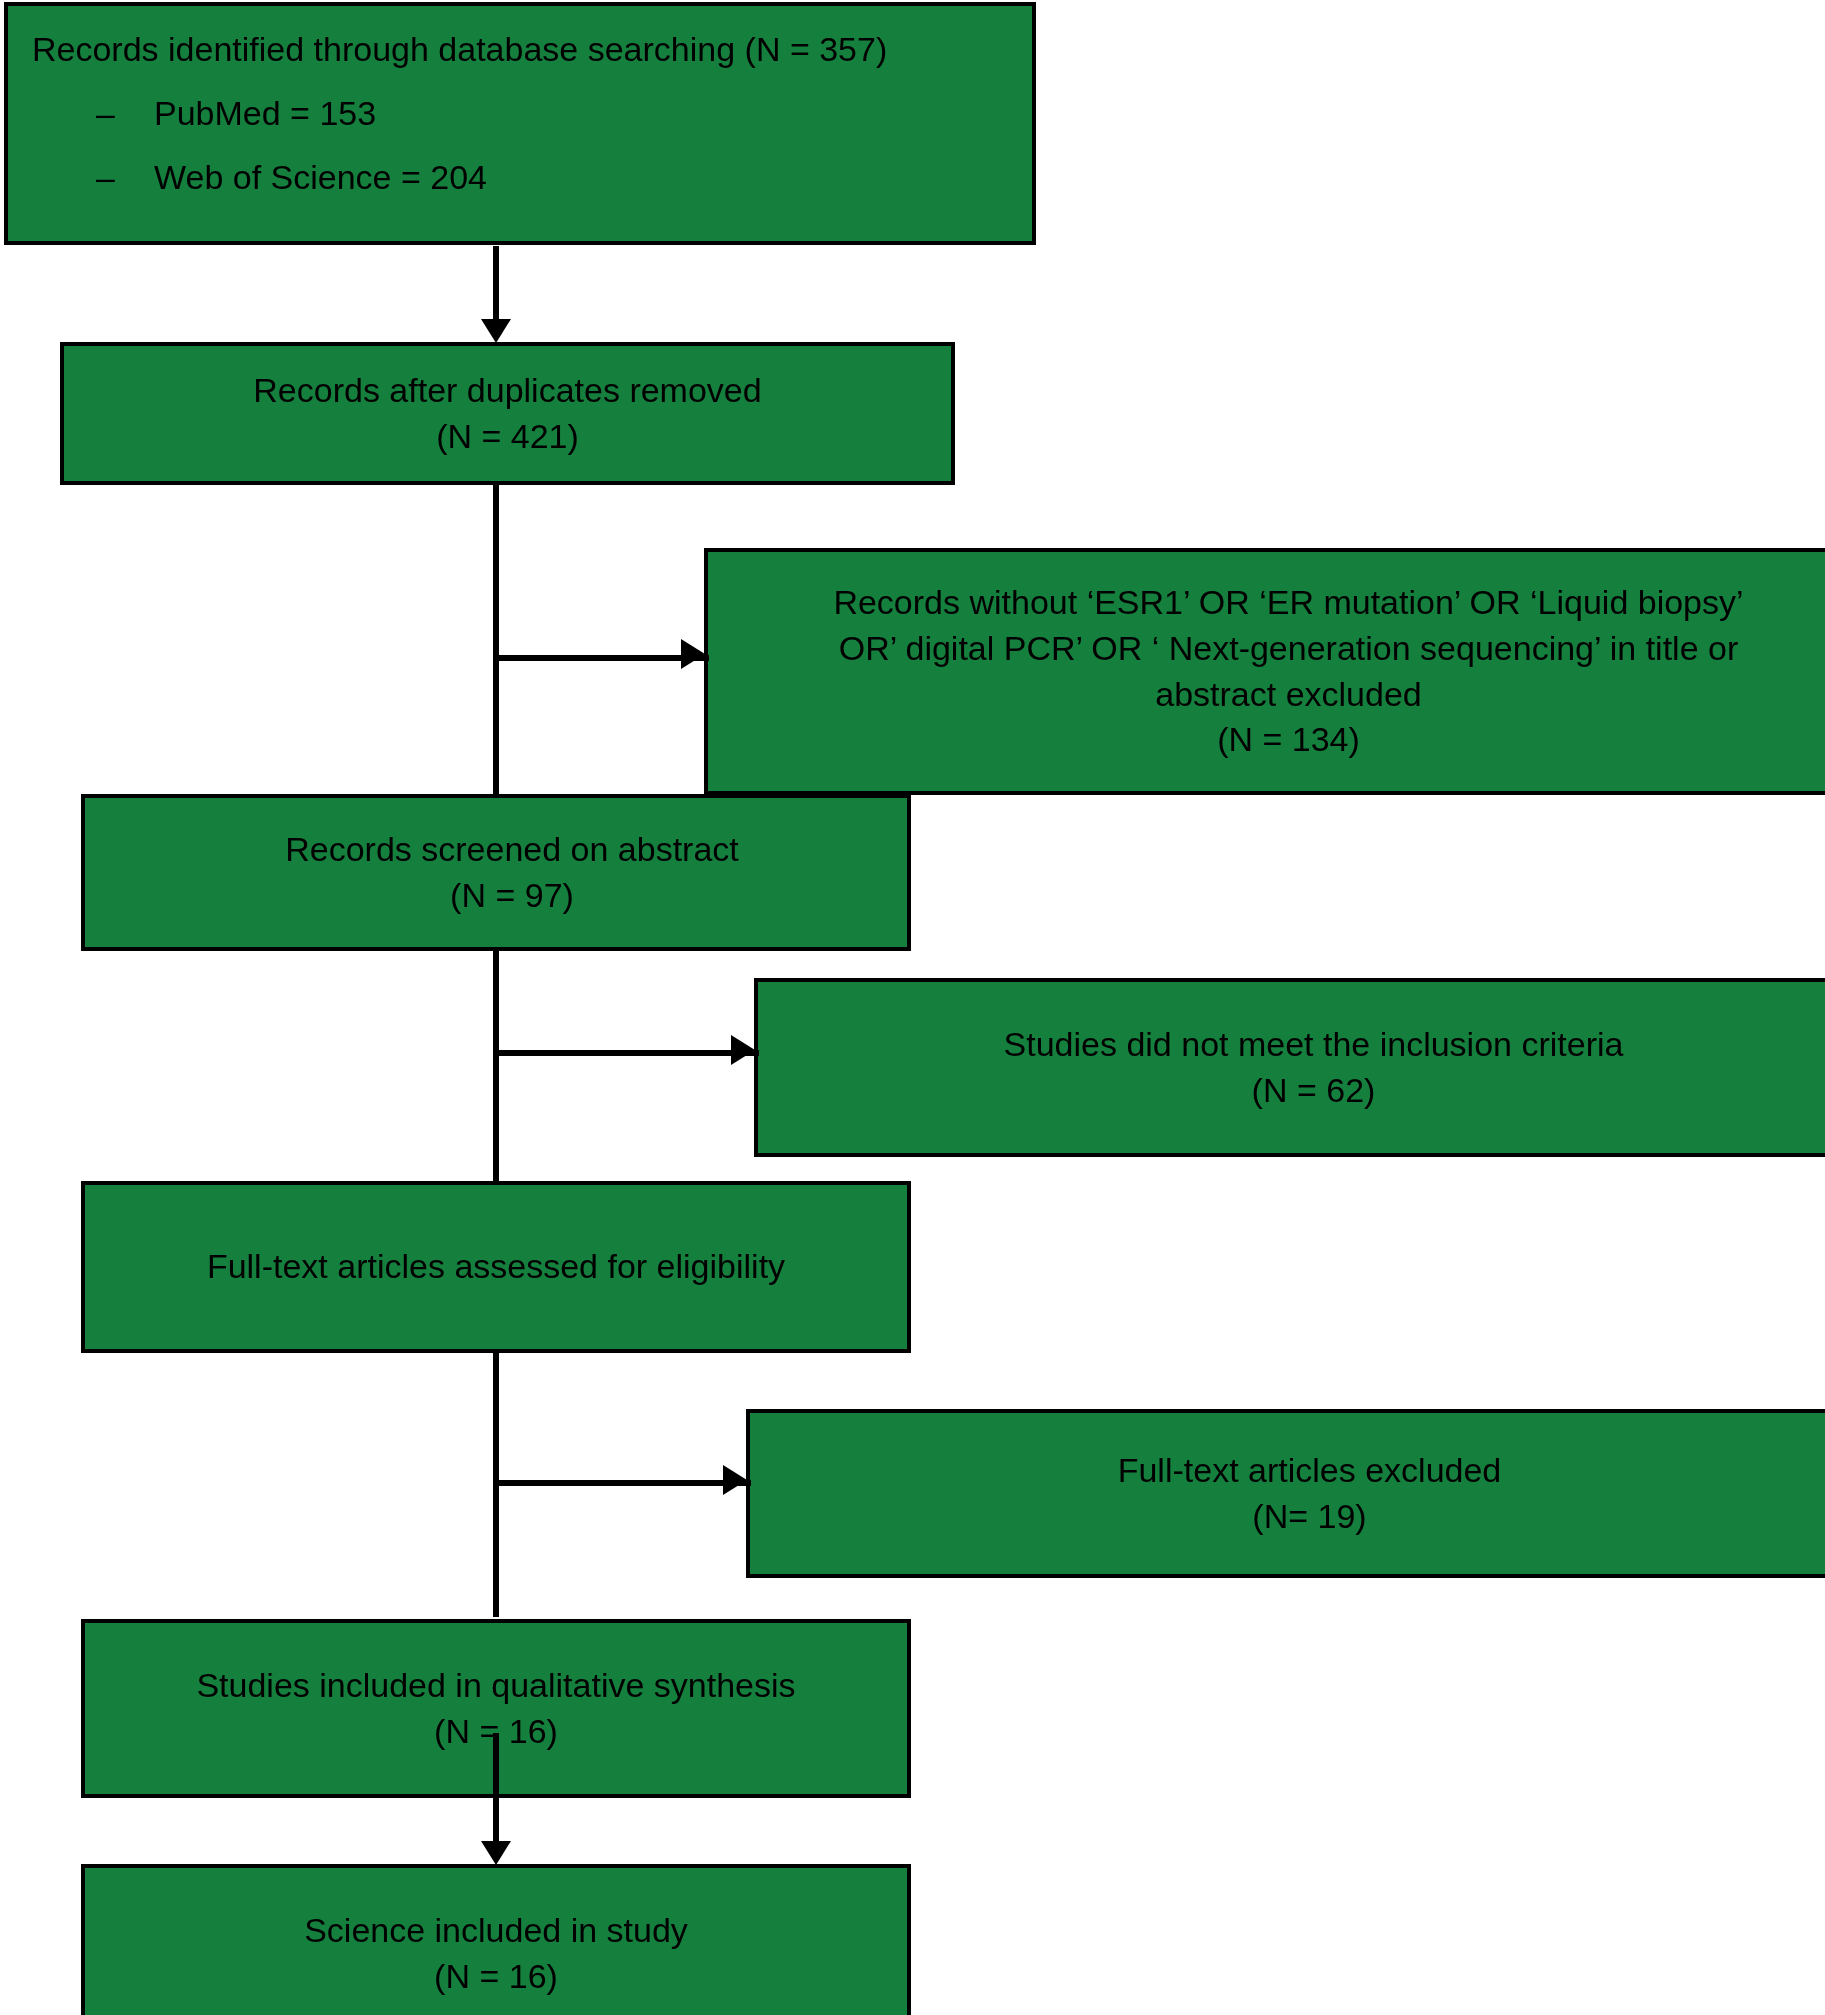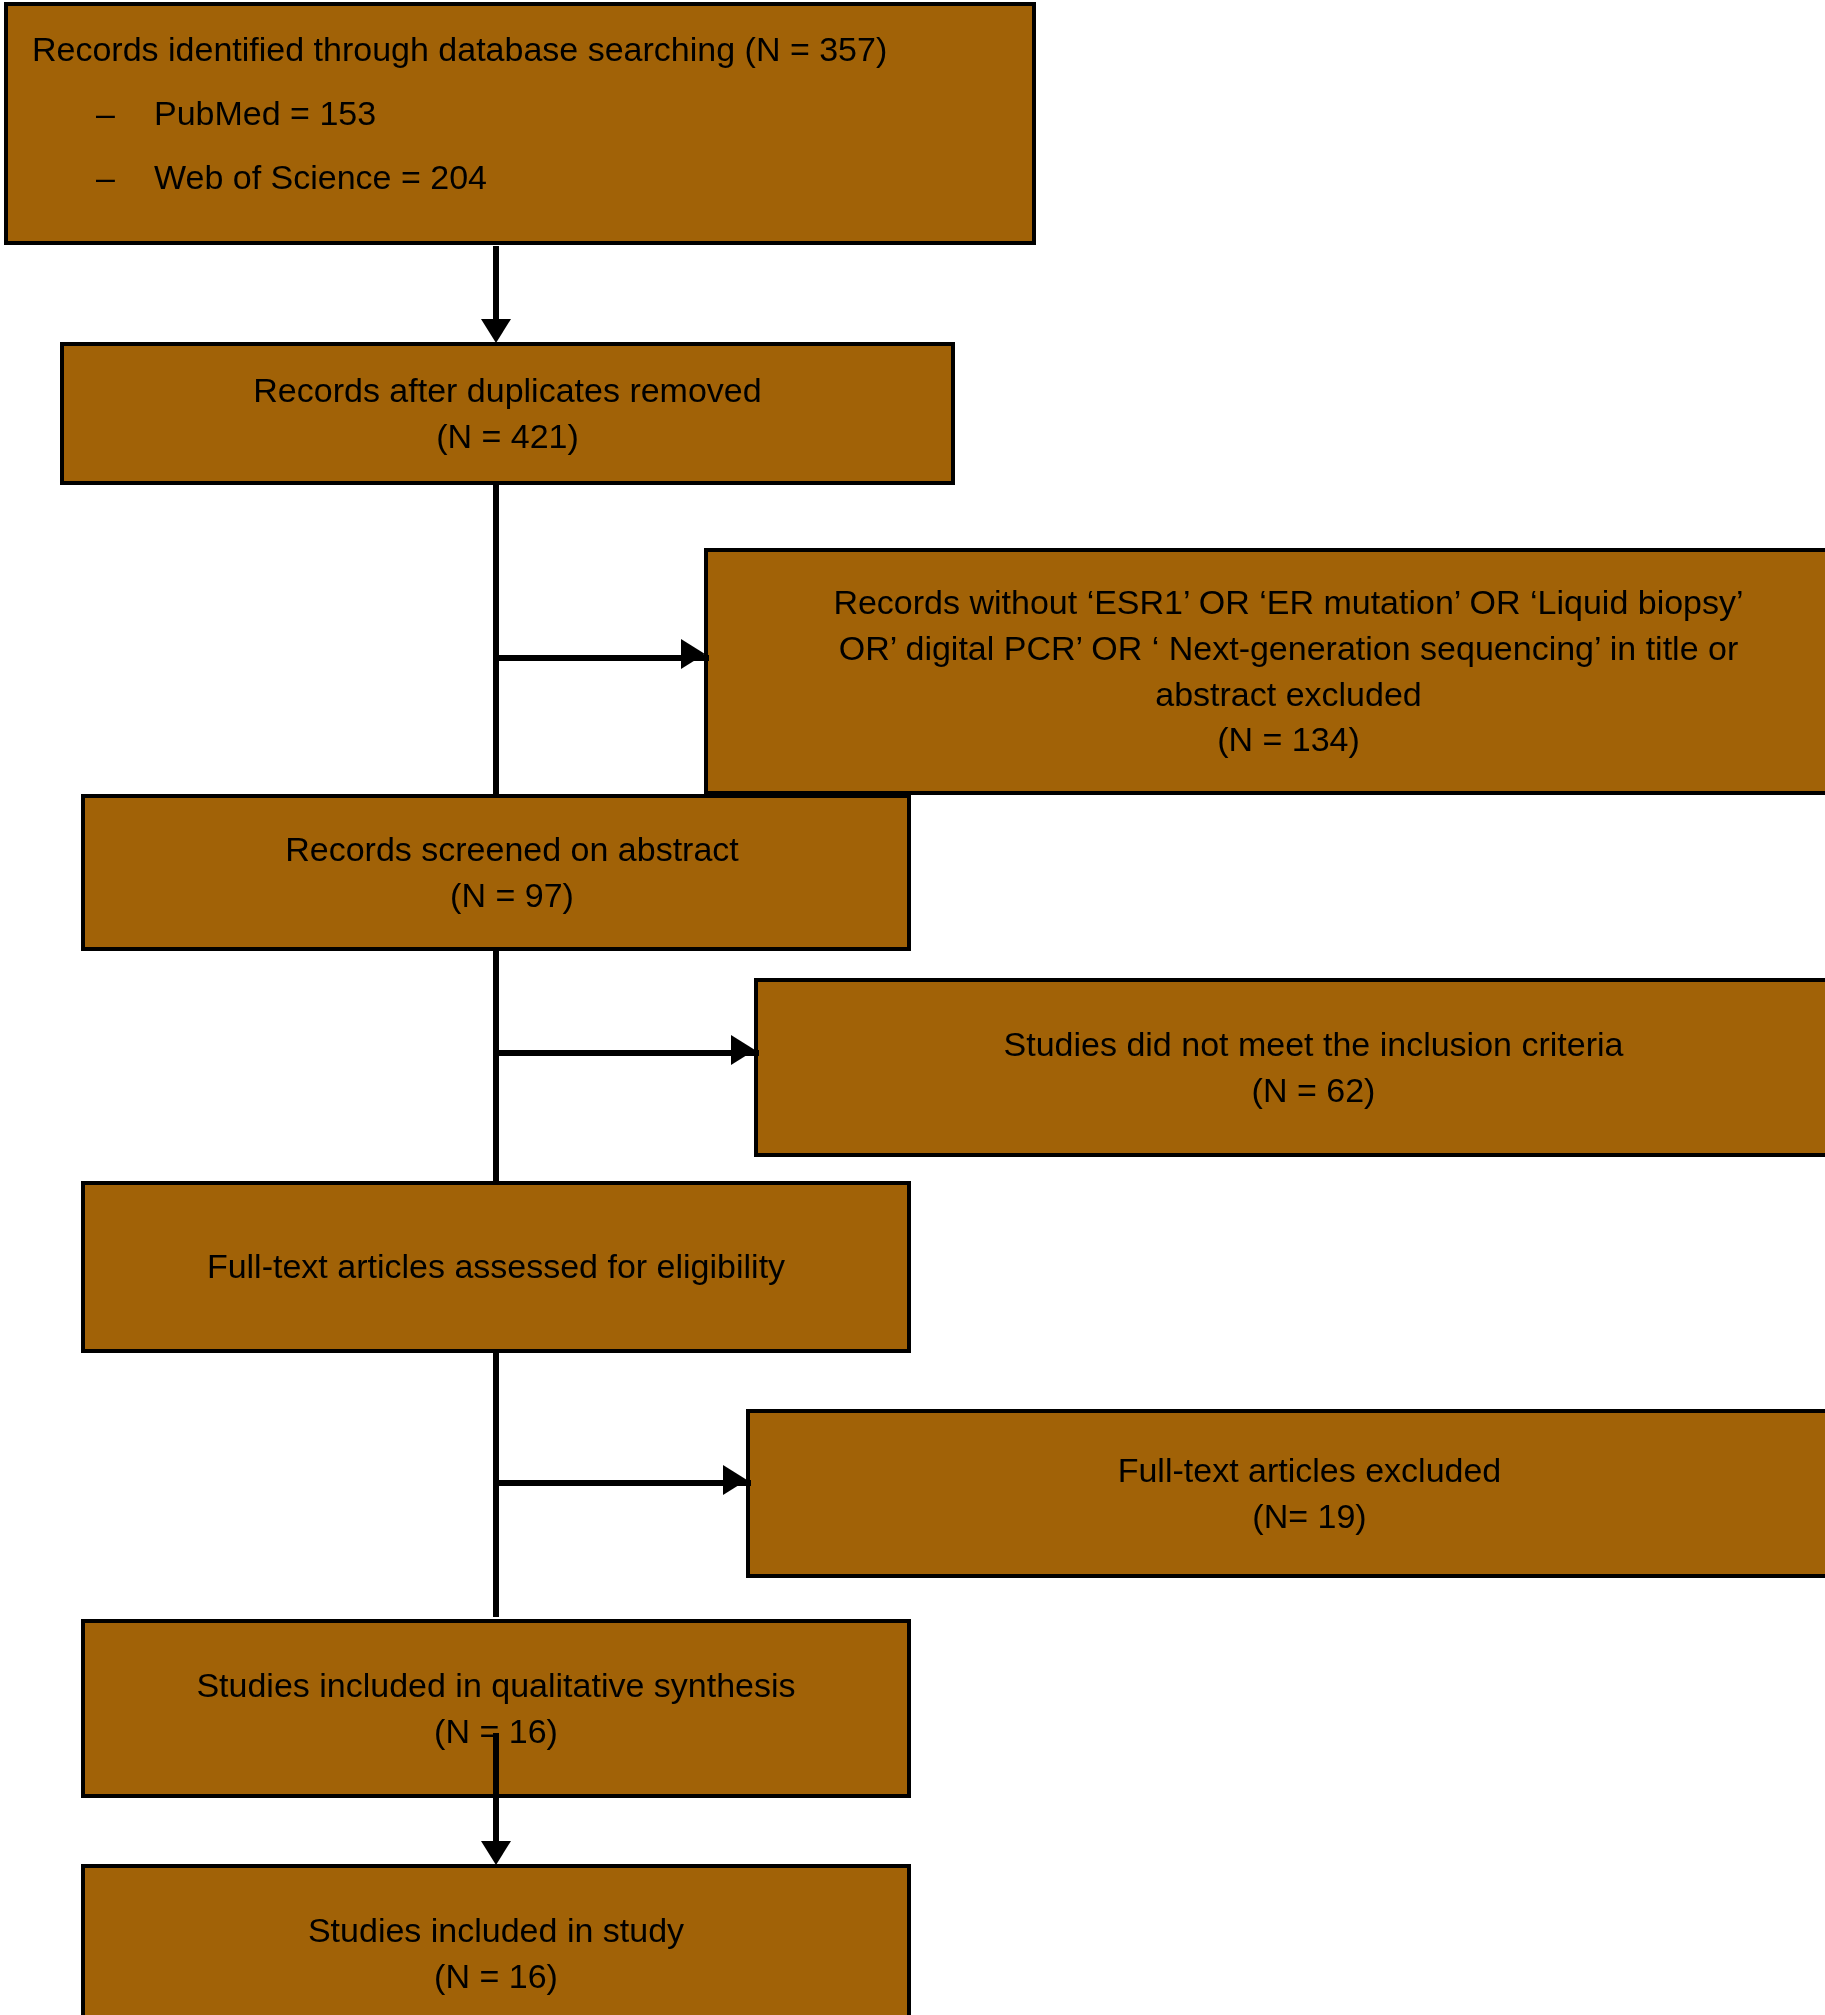--- a/index.html
+++ b/index.html
@@ -14,21 +14,21 @@
     position: relative;
     width: 1826px;
     height: 2015px;
     background: #ffffff;
     overflow: hidden;
   }
   .node-box {
     position: absolute;
     box-sizing: border-box;
     border: 4px solid #000000;
-    background: #a16207;
+    background: #15803d;
     display: flex;
     flex-direction: column;
     align-items: center;
     justify-content: center;
     text-align: center;
     font-size: 34px;
     line-height: 1.35;
     color: #000000;
     z-index: 3;
   }
@@ -158,18 +158,18 @@
 
   <div class="node-box" style="left:81px; top:1619px; width:830px; height:179px;">
     <span class="node-line">Studies included in qualitative synthesis</span>
     <span class="node-line">(N = 16)</span>
   </div>
 
   <div class="vline" style="left:493px; top:1733px; height:121px; z-index:6;"></div>
   <div class="arrow-down" style="left:481px; top:1841px; z-index:6;"></div>
 
   <div class="node-box" style="left:81px; top:1864px; width:830px; height:179px;">
-    <span class="node-line">Studies included in study</span>
+    <span class="node-line">Science included in study</span>
     <span class="node-line">(N = 16)</span>
   </div>
 
 </div>
 
 
 </body></html>

